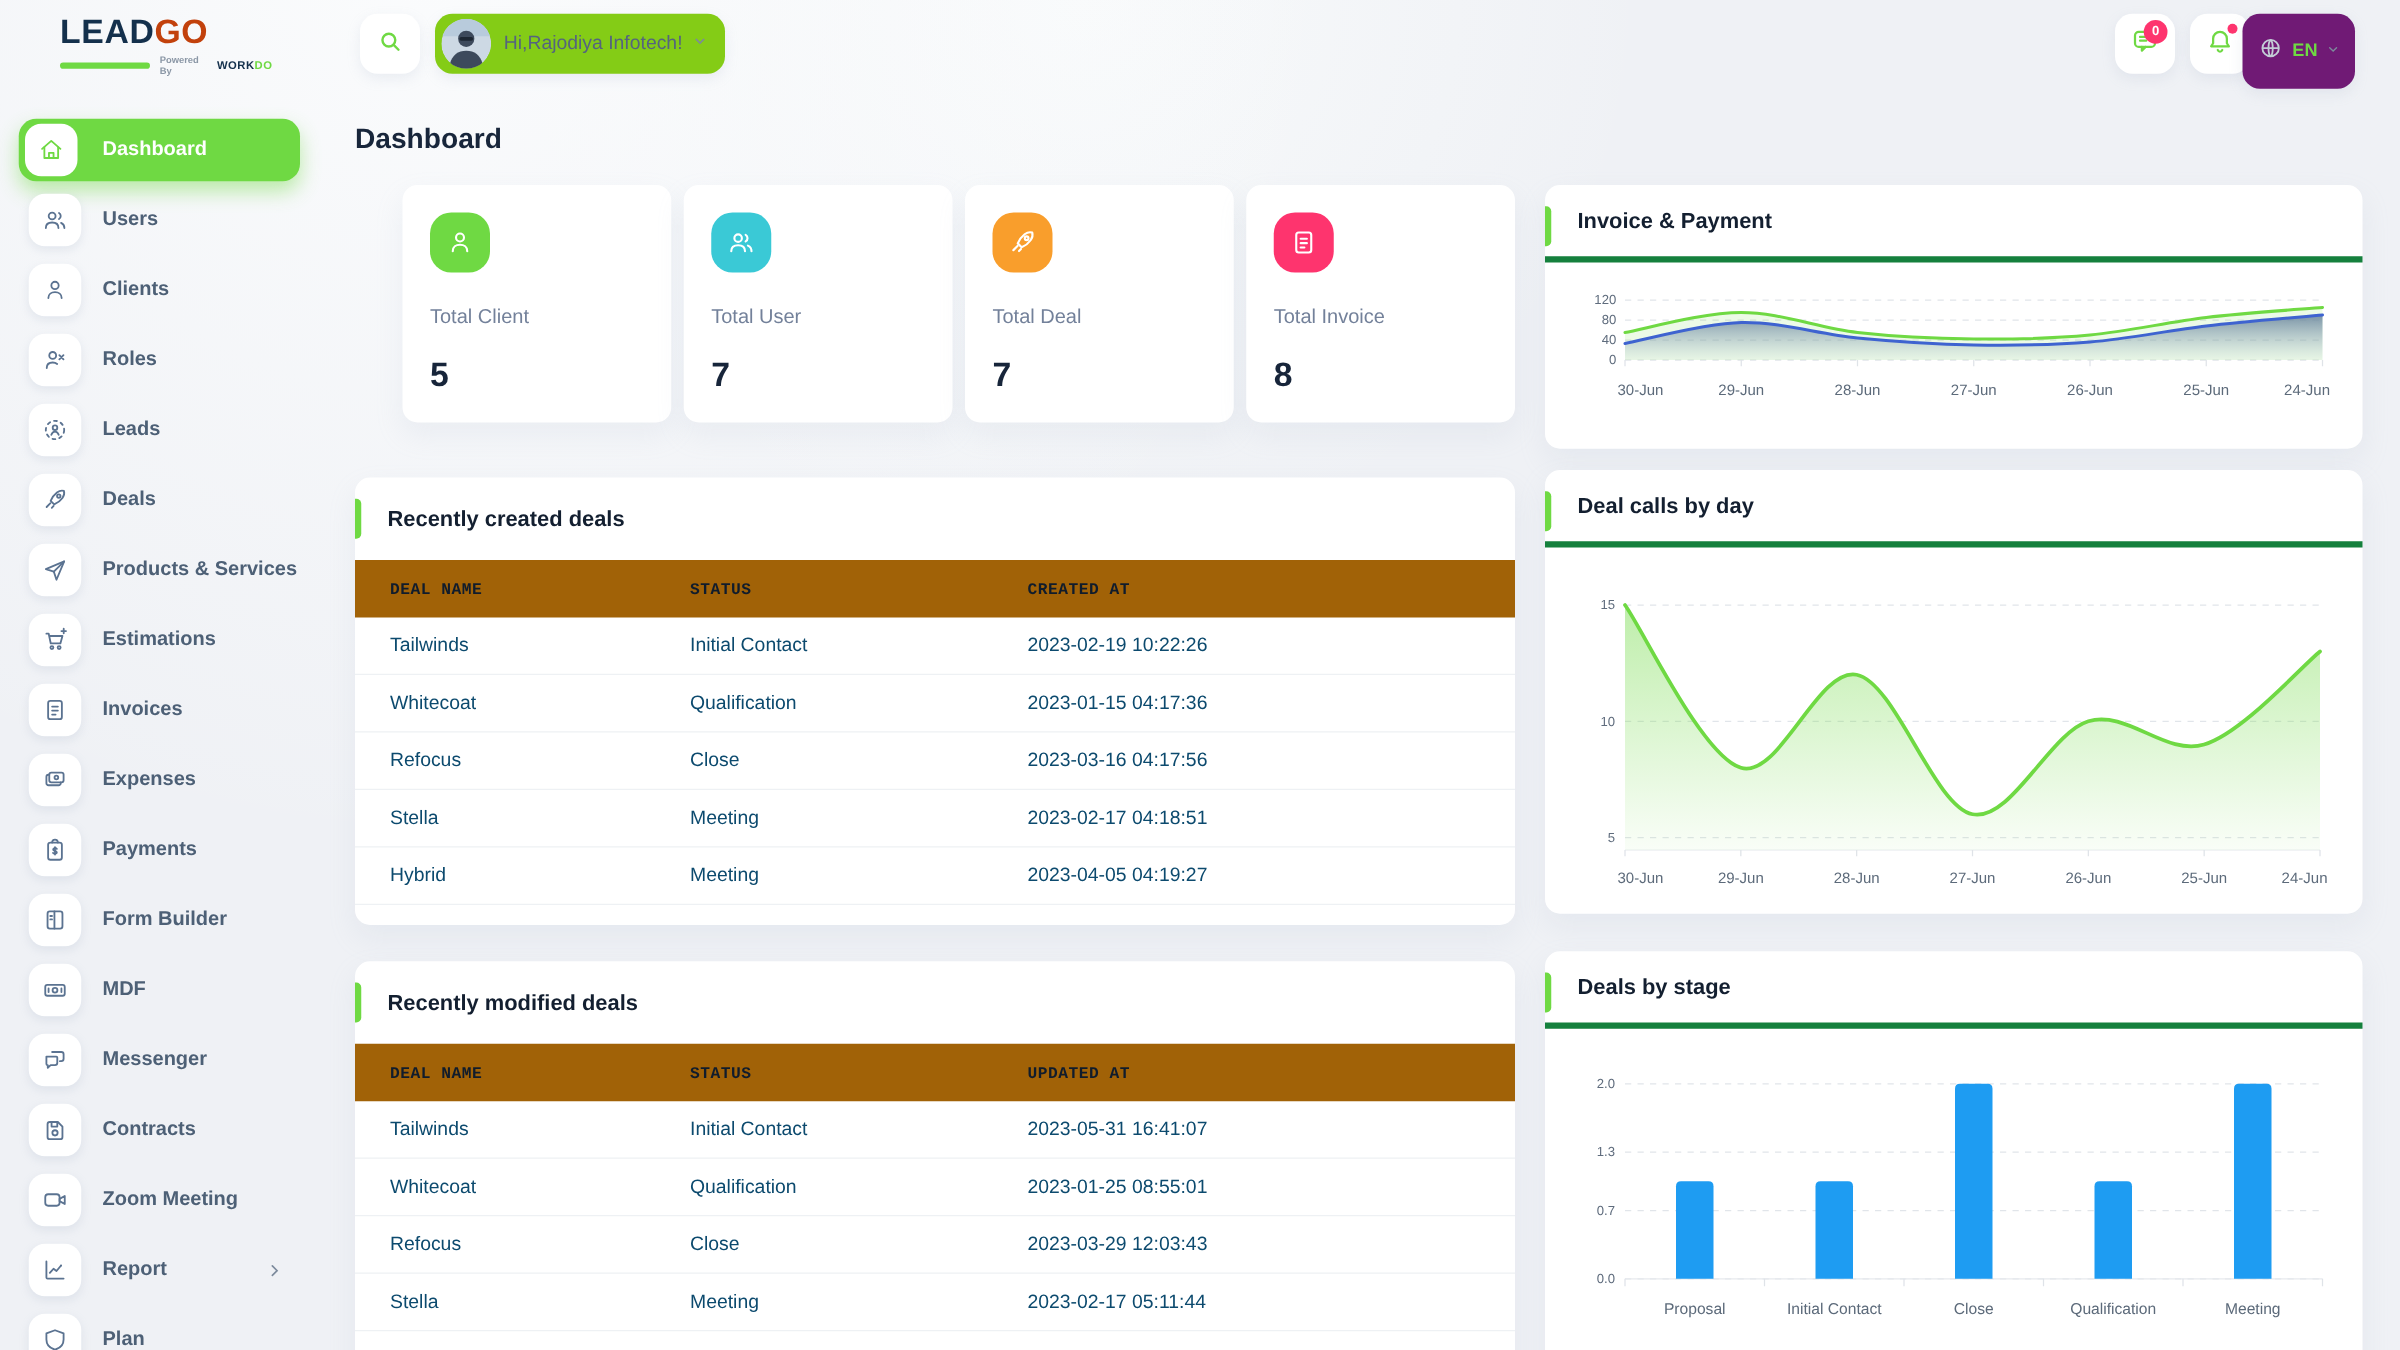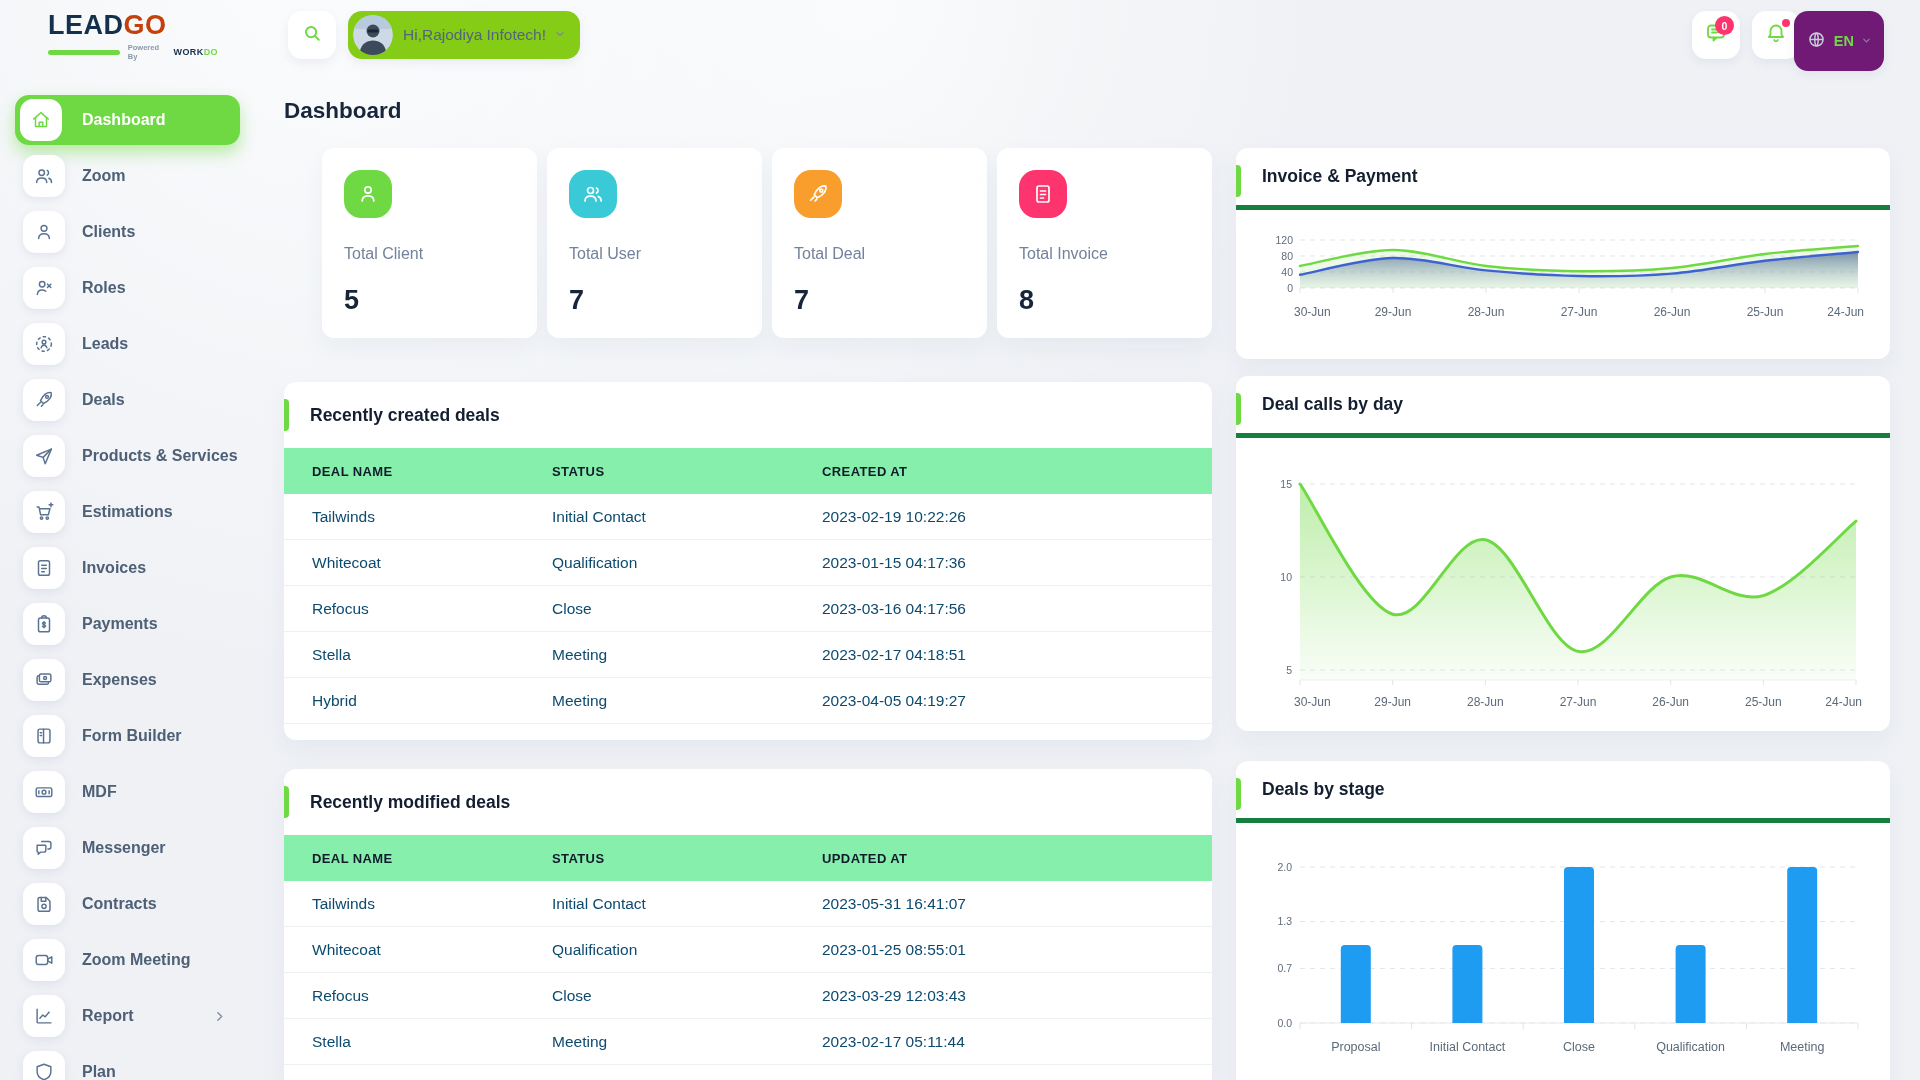--- a/index.html
+++ b/index.html
@@ -82,21 +82,21 @@
   .stat-value { margin-top:22px; font-size:27px; font-weight:700; color:#17253a; }
   
   .card-title-row { position:relative; height:66px; display:flex; align-items:center; padding-left:26px; }
   .chart-card .card-title-row { height:62px; border-bottom:5px solid #15803d; }
   .accent { position:absolute; left:0; top:17px; width:5px; height:32px; background:#6fd943; border-radius:0 4px 4px 0; }
   .card-title { font-size:17.5px; font-weight:700; color:#131f30; }
   
   .table-card { margin-top:44px; padding-bottom:16px; }
   .table-card + .table-card { margin-top:29px; }
   .thead, .trow { display:grid; grid-template-columns:240px 270px 1fr; align-items:center; padding-left:28px; }
-  .thead { height:46px; background:#86efac; }
+  .thead { height:46px; background:#a16207;font-family:Liberation Mono, monospace; }
   .thead span { font-size:13px; font-weight:700; color:#101c2c; letter-spacing:.4px; }
   .trow { height:46px; border-bottom:1px solid #eef1f4; }
   .trow span { font-size:15.5px; color:#0c4a6e; }
   
   .chart-card .chart-body { padding:8px 24px 0 24px; }
   #card-calls { margin-top:17px; height:355px; }
   #card-invoice { height:211px; }
   #card-stage { margin-top:30px; height:380px; }
   svg text { font-family:"Liberation Sans", sans-serif; }
 </style>
@@ -195,21 +195,21 @@
     </div>
     <div class="side-item">
       <span class="side-icon">
         <svg width="22" height="22" viewBox="0 0 24 24" fill="none" stroke="currentColor" stroke-width="1.6" stroke-linecap="round" stroke-linejoin="round">
           <circle cx="9.5" cy="8.5" r="3"></circle>
           <path d="M4 19c0-3.2 2.4-4.8 5.5-4.8S15 15.8 15 19"></path>
           <path d="M15.5 5.9a3 3 0 0 1 0 5.2"></path>
           <path d="M17.3 14.5c1.9.8 2.9 2.3 2.9 4.5"></path>
         </svg>
       </span>
-      <span class="side-label">Zoom</span>
+      <span class="side-label">Users</span>
     </div>
     <div class="side-item">
       <span class="side-icon">
         <svg width="22" height="22" viewBox="0 0 24 24" fill="none" stroke="currentColor" stroke-width="1.6" stroke-linecap="round" stroke-linejoin="round">
           <circle cx="12" cy="8" r="3.2"></circle>
           <path d="M6.2 19c0-3.4 2.6-5.2 5.8-5.2s5.8 1.8 5.8 5.2"></path>
         </svg>
       </span>
       <span class="side-label">Clients</span>
     </div>
@@ -269,37 +269,37 @@
         <svg width="22" height="22" viewBox="0 0 24 24" fill="none" stroke="currentColor" stroke-width="1.6" stroke-linecap="round" stroke-linejoin="round">
           <rect x="6" y="4" width="12" height="16" rx="2"></rect>
           <path d="M9.5 9h5M9.5 12.5h5M9.5 16h3"></path>
         </svg>
       </span>
       <span class="side-label">Invoices</span>
     </div>
     <div class="side-item">
       <span class="side-icon">
         <svg width="22" height="22" viewBox="0 0 24 24" fill="none" stroke="currentColor" stroke-width="1.6" stroke-linecap="round" stroke-linejoin="round">
+          <rect x="7" y="5.5" width="12.5" height="8.5" rx="1.8"></rect>
+          <path d="M17 14v.8a1.8 1.8 0 0 1-1.8 1.8H6.3a1.8 1.8 0 0 1-1.8-1.8V9.2a1.8 1.8 0 0 1 1.8-1.8H7"></path>
+          <circle cx="13.2" cy="9.8" r="1.6"></circle>
+        </svg>
+      </span>
+      <span class="side-label">Expenses</span>
+    </div>
+    <div class="side-item">
+      <span class="side-icon">
+        <svg width="22" height="22" viewBox="0 0 24 24" fill="none" stroke="currentColor" stroke-width="1.6" stroke-linecap="round" stroke-linejoin="round">
           <rect x="6" y="5.5" width="12" height="15" rx="2"></rect>
           <path d="M9.5 5.5a2.5 2.5 0 0 1 5 0"></path>
           <path d="M13.6 11c-.4-.9-3.2-.9-3.2.5 0 1.6 3.2 1 3.2 2.6 0 1.4-2.9 1.4-3.3.4"></path>
           <path d="M12 9.6v6.4"></path>
         </svg>
       </span>
       <span class="side-label">Payments</span>
-    </div>
-    <div class="side-item">
-      <span class="side-icon">
-        <svg width="22" height="22" viewBox="0 0 24 24" fill="none" stroke="currentColor" stroke-width="1.6" stroke-linecap="round" stroke-linejoin="round">
-          <rect x="7" y="5.5" width="12.5" height="8.5" rx="1.8"></rect>
-          <path d="M17 14v.8a1.8 1.8 0 0 1-1.8 1.8H6.3a1.8 1.8 0 0 1-1.8-1.8V9.2a1.8 1.8 0 0 1 1.8-1.8H7"></path>
-          <circle cx="13.2" cy="9.8" r="1.6"></circle>
-        </svg>
-      </span>
-      <span class="side-label">Expenses</span>
     </div>
     <div class="side-item">
       <span class="side-icon">
         <svg width="22" height="22" viewBox="0 0 24 24" fill="none" stroke="currentColor" stroke-width="1.6" stroke-linecap="round" stroke-linejoin="round">
           <rect x="5.5" y="4.5" width="13" height="15" rx="2"></rect>
           <path d="M11.5 4.5v15"></path>
           <path d="M7.9 8.5h1.5M7.9 11.5h1.5"></path>
         </svg>
       </span>
       <span class="side-label">Form Builder</span>

